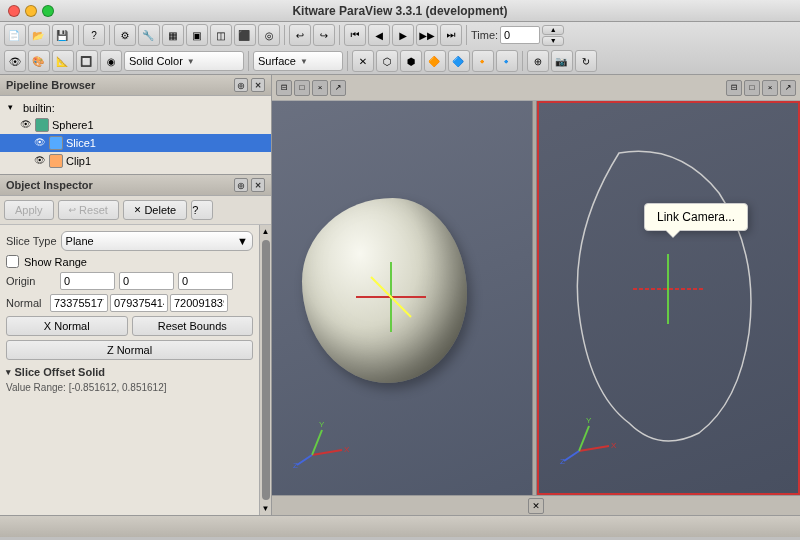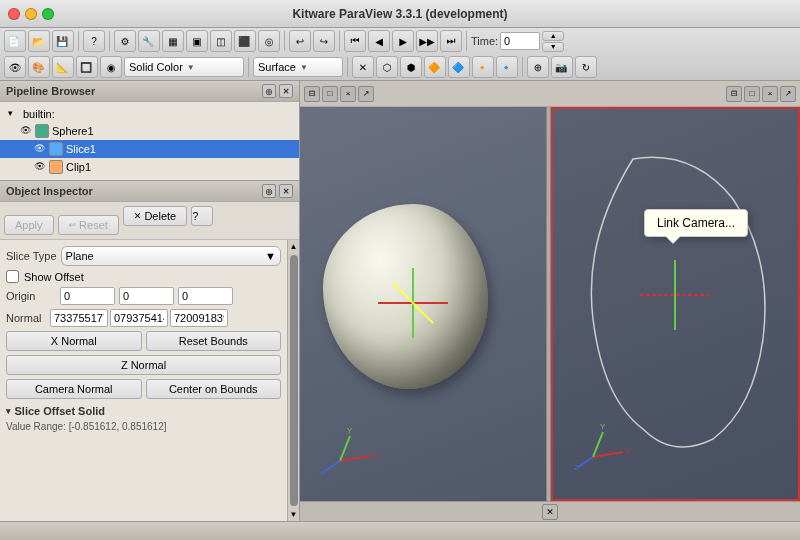--- a/index.html
+++ b/index.html
@@ -1,21 +1,21 @@
 <!DOCTYPE html>
 <html><head>
   <meta charset="utf-8">
   <style>
     * { box-sizing: border-box; margin: 0; padding: 0; }
     body { font-family: -apple-system, 'Lucida Grande', Arial, sans-serif; font-size: 11px; background: #c0c0c0; width: 800px; height: 540px; overflow: hidden; }
 
     
     .titlebar {
       background: linear-gradient(to bottom, #e8e8e8, #d0d0d0);
-      height: 28px;
+      height: 22px;
       display: flex;
       align-items: center;
       justify-content: center;
       border-bottom: 1px solid #999;
       position: relative;
     }
     .titlebar-buttons { position: absolute; left: 8px; display: flex; gap: 5px; }
     .tb-btn { width: 12px; height: 12px; border-radius: 50%; border: 1px solid rgba(0,0,0,0.3); cursor: pointer; }
     .tb-close { background: #ff5f57; }
     .tb-min { background: #febc2e; }
@@ -55,21 +55,21 @@
     .tb-dropdown-arrow { font-size: 8px; color: #555; }
 
     
     .main-layout {
       display: flex;
       height: calc(540px - 22px - 78px);
     }
 
     
     .left-panel {
-      width: 300px;
+      width: 272px;
       background: #d4d0c8;
       border-right: 1px solid #999;
       display: flex;
       flex-direction: column;
       flex-shrink: 0;
     }
 
     
     .pipeline-browser {
       background: #e8e4dc;
@@ -150,21 +150,21 @@
     .action-btn {
       height: 20px;
       padding: 0 10px;
       font-size: 11px;
       border: 1px solid #aaa;
       border-radius: 3px;
       background: linear-gradient(to bottom, #eee, #ddd);
       cursor: pointer;
       display: flex; align-items: center; gap: 3px;
     }
-    .action-btn.disabled { color: #aaa; margin-top: 9px; }
+    .action-btn.disabled { color: #aaa; }
     .action-btn-icon { font-size: 9px; }
 
     .inspector-content {
       flex: 1;
       overflow-y: auto;
       background: #e8e4dc;
       padding: 6px;
     }
 
     .form-row {
@@ -455,21 +455,21 @@
           <div class="form-row">
             <span class="form-label">Slice Type</span>
             <div class="form-select" style="flex:1;border-radius:6px;">
               <span>Plane</span>
               <span>▼</span>
             </div>
           </div>
 
           <div class="checkbox-row">
             <input type="checkbox" style="">
-            <span>Show Offset</span>
+            <span>Show Range</span>
           </div>
 
           <div class="form-row">
             <span class="form-label">Origin</span>
             <input type="text" class="form-input form-input-sm" value="0" style="">
             <input type="text" class="form-input form-input-sm" value="0" style="">
             <input type="text" class="form-input form-input-sm" value="0" style="">
           </div>
 
           <div class="normal-row">
@@ -482,24 +482,20 @@
           <div class="btn-group">
             <button class="btn-normal">X Normal</button>
             <button class="btn-normal">Reset Bounds</button>
           </div>
 
 
           <div class="btn-group">
             <button class="btn-normal">Z Normal</button>
           </div>
 
-          <div class="btn-group">
-            <button class="btn-normal">Camera Normal</button>
-            <button class="btn-normal">Center on Bounds</button>
-          </div>
 
           <div class="section-header">
             <span class="section-arrow">▾</span>
             <span>Slice Offset Solid</span>
           </div>
 
           <div class="value-range">
             <span>Value Range: [-0.851612, 0.851612]</span>
           </div>
         </div>

